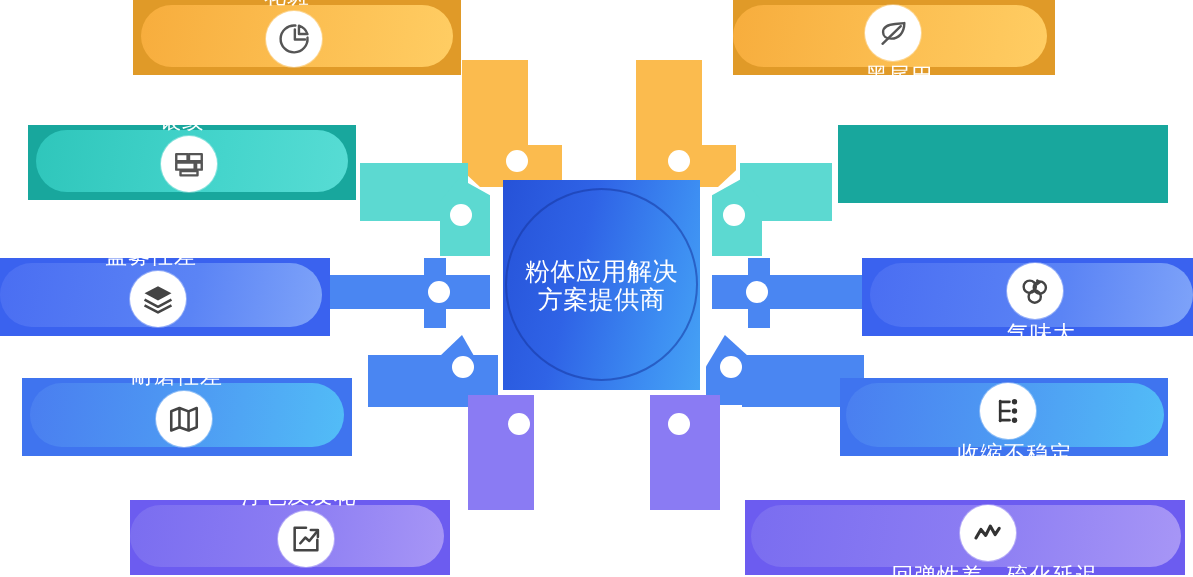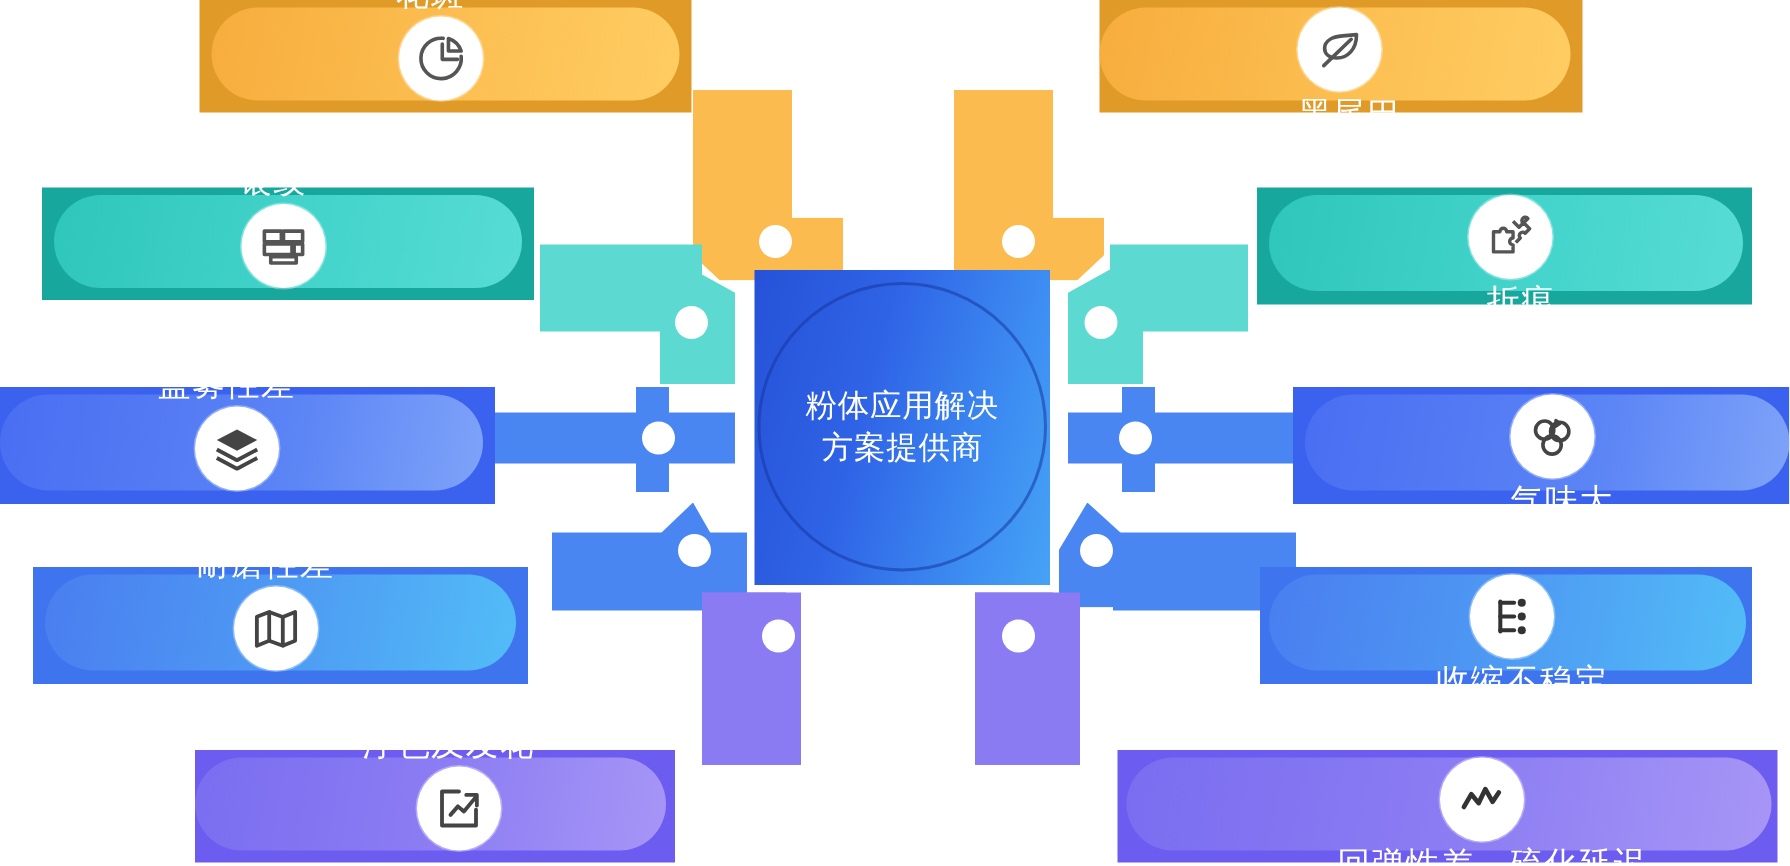--- a/index.html
+++ b/index.html
@@ -39,21 +39,21 @@
     border-radius:50%;
     border:2px solid rgba(21,55,160,.55);
     box-sizing:border-box;
   }
   #center-label{
     position:absolute;
     left:0; top:0; right:0; bottom:0;
     display:flex;flex-direction:column;
     align-items:center;justify-content:center;
     color:#ffffff;
-    font-size:21px;
+    font-size:25px;
     line-height:28px;
     letter-spacing:.5px;
     text-align:center;
     white-space:pre-line;
     z-index:2;
   }
 
   
   .pill-wrap{position:absolute;z-index:5;}
   .pill-back{               
@@ -252,29 +252,20 @@
           <path d="M20 5c0 7-4.2 11-9.2 11C7 16 5 14 5 11.4 5 8 8.5 6 13.5 5.6L20 5z"></path>
           <path d="M17.5 7.2 4.6 19.6"></path>
         </svg>
       </span>
       <span class="pill-text">黑尾巴</span>
     </div>
   </div>
 
   <div class="pill-wrap p-teal" style="left:838px;top:125px;width:330px;height:78px;">
     <div class="pill-back" style="left:0;top:0;width:330px;height:78px;"></div>
-    <div class="pill right" style="left:8px;top:5px;width:316px;height:64px;">
-      <span class="pill-icon">
-        <svg width="34" height="34" viewBox="0 0 24 24" fill="none" stroke="#555" stroke-width="1.6" stroke-linejoin="round">
-          <path d="M4 9.5h3a1.6 1.6 0 1 1 3.2 0h3v3a1.6 1.6 0 1 0 0 3.2V19H4V9.5z"></path>
-          <path d="M13.2 4.6 16 7.4l1.9-1.9a1.6 1.6 0 1 1 2.3-2.2l-2 2 2.8 2.8-2.1 2.1a1.6 1.6 0 1 0-2.3 2.3l-2.1 2.1"></path>
-        </svg>
-      </span>
-      <span class="pill-text">折痕</span>
-    </div>
   </div>
 
   <div class="pill-wrap p-blue" style="left:862px;top:258px;width:331px;height:78px;">
     <div class="pill-back" style="left:0;top:0;width:331px;height:78px;"></div>
     <div class="pill right" style="left:8px;top:5px;width:323px;height:64px;justify-content:space-between;">
       <span class="pill-icon">
         <svg width="34" height="34" viewBox="0 0 24 24" fill="none" stroke="#444" stroke-width="1.7" stroke-linecap="round" stroke-linejoin="round">
           <circle cx="8.3" cy="9" r="4.3"></circle>
           <circle cx="15.4" cy="9.6" r="4.3"></circle>
           <circle cx="11.8" cy="16" r="4.3"></circle>

